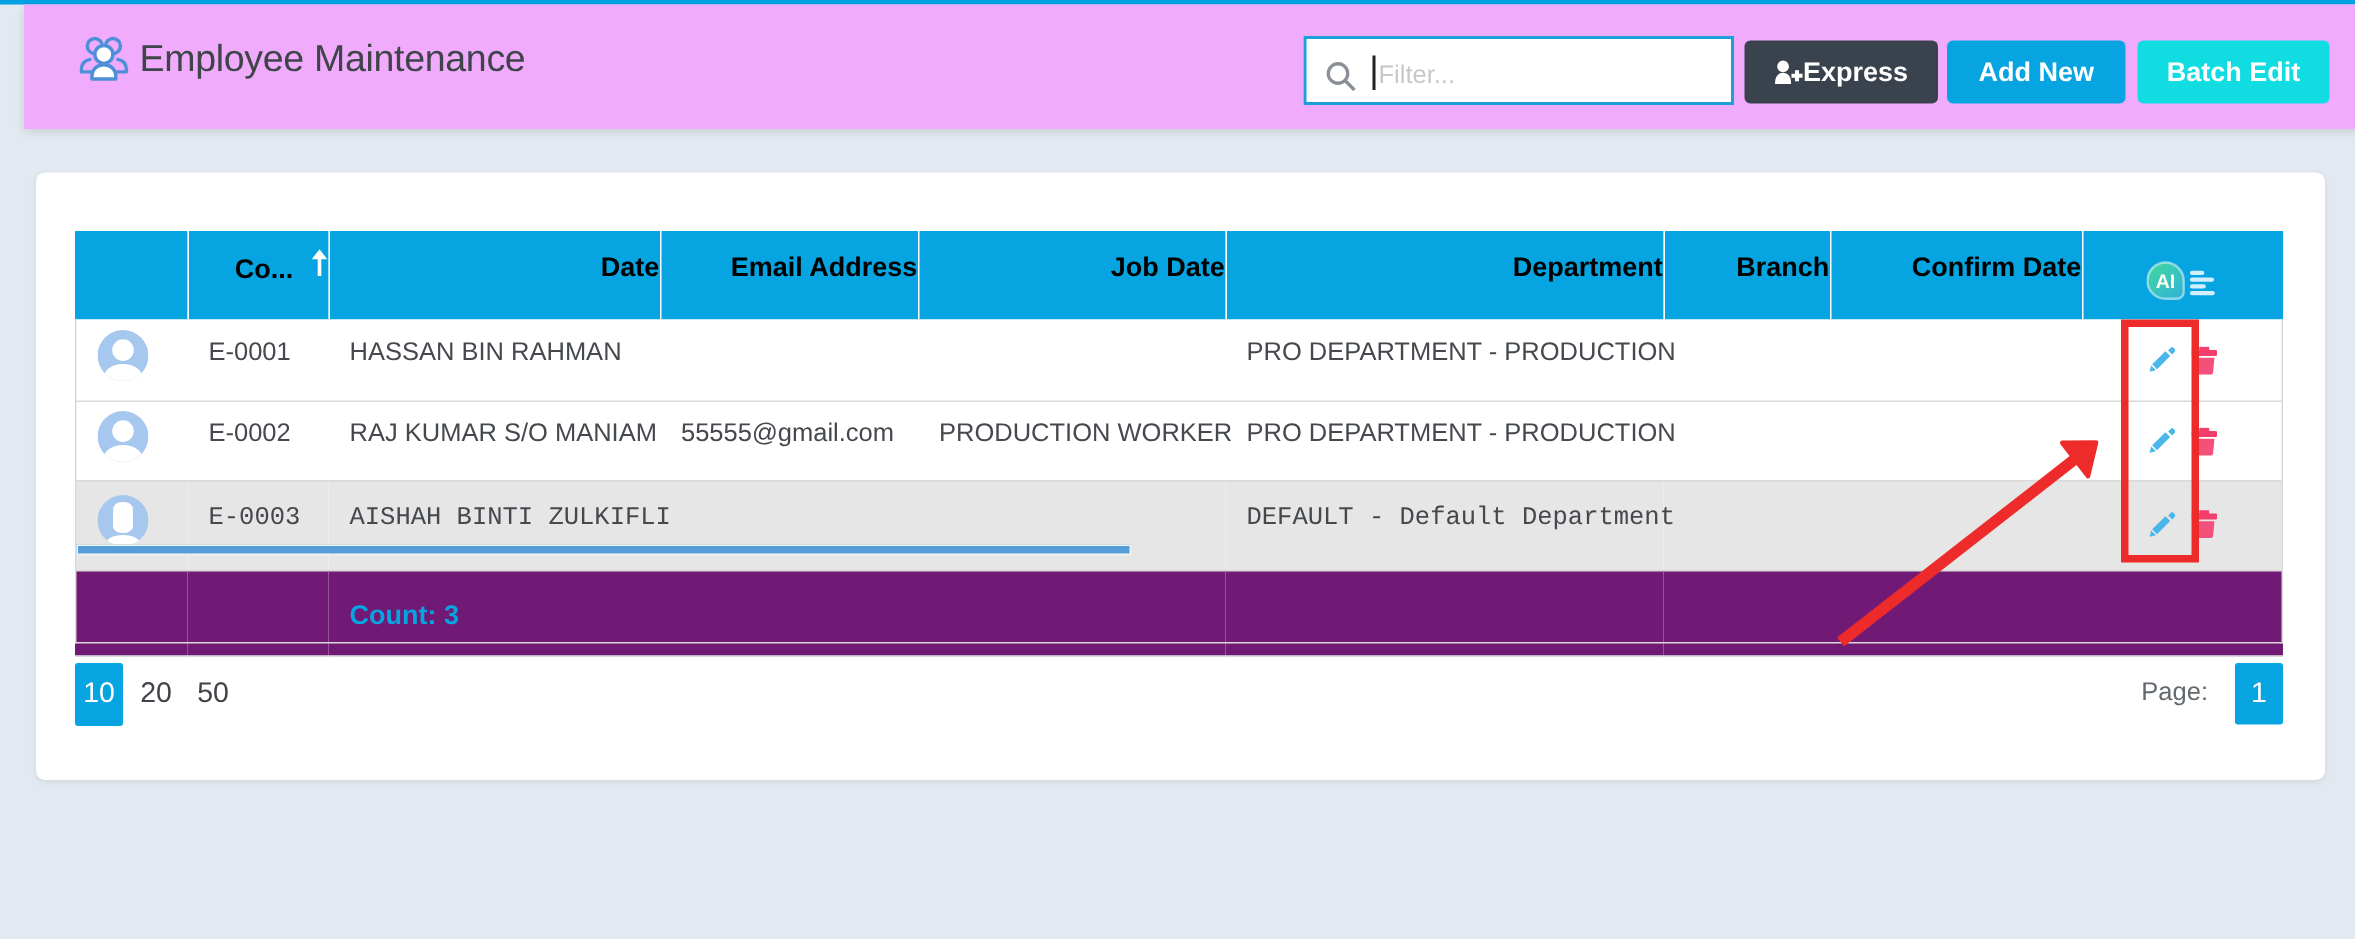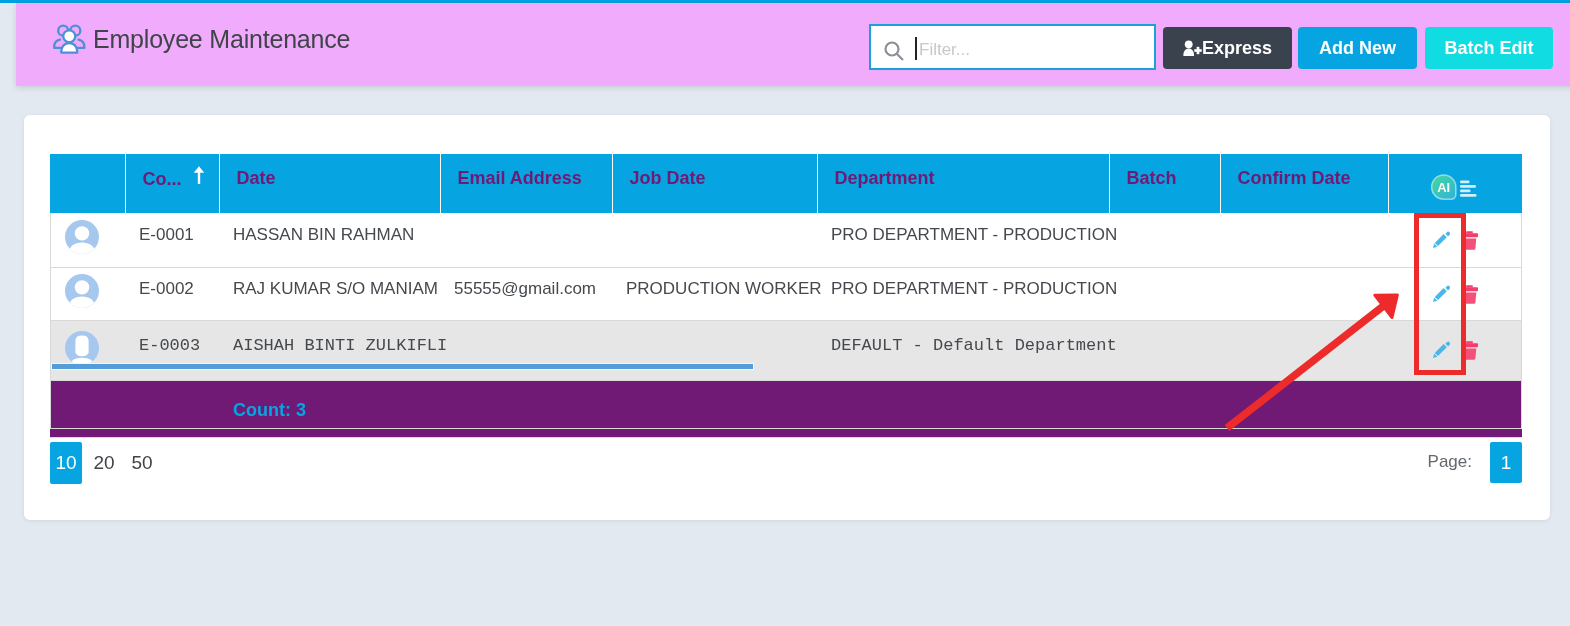--- a/index.html
+++ b/index.html
@@ -12,21 +12,21 @@
   .filter { position:absolute; left:853px; top:21px; width:287px; height:46px; background:#fff; border:2px solid #1ba0da; }
   .filter svg { position:absolute; left:12px; top:14px; }
   .filter .ph { position:absolute; left:48px; top:14px; font-size:17px; color:#c8c8c8; }
   .filter .caret { position:absolute; left:44px; top:11px; width:1.5px; height:23px; background:#222; }
   .btn { position:absolute; top:24px; height:42px; border-radius:4px; color:#fff; font-weight:bold; font-size:18px; text-align:center; line-height:42px; }
   .btn-express { left:1147px; width:129px; background:#3a434d; }
   .btn-add { left:1282px; width:119px; background:#06a5e1; }
   .btn-batch { left:1409px; width:128px; background:#10dce2; }
   .card { position:absolute; left:24px; top:115px; width:1526px; height:405px; background:#fff; border-radius:6px; box-shadow:0 1px 4px rgba(0,0,0,.08); }
   .tbl { position:absolute; left:26px; top:39px; width:1472px; border-collapse:collapse; table-layout:fixed; font-size:17px; color:#45494e; }
-  .tbl th { background:#06a5e1; color:#701a75; font-size:18px; text-align:left; font-weight:bold; height:59px; border-right:1px solid #fff; padding:0 0 11px 17px; vertical-align:middle; }
+  .tbl th { background:#06a5e1; color:#000000; font-size:18px; text-align:right; font-weight:bold; height:59px; border-right:1px solid #fff; padding:0 0 11px 17px; vertical-align:middle; }
   .tbl th:last-child { border-right:none; }
   .tbl td { height:53px; border-bottom:1px solid #d9d9d9; padding:0 0 9px 14px; vertical-align:middle; background:#fff; white-space:nowrap; overflow:visible; }
   .tbl tr.r1 td { height:54px; }
   .tbl tr.r3 td { height:60px;font-family:Liberation Mono, monospace; }
   .tbl tr.sel td { background:#e6e6e6; }
   .tbl .footrow td { height:57px; background:#701a75; border-bottom:1px solid #d9d9d9; padding:3px 0 0 14px; }
   .count { color:#06a5e1; font-weight:bold; font-size:18px; }
   .hbar { position:absolute; left:27px; top:248px; width:703px; height:7px; background:#539ed8; border:1px solid #f6f6ef; }
   .pgsize { position:absolute; top:327px; left:26px; }
   .pgbox { display:inline-block; width:32px; height:42px; line-height:42px; text-align:center; font-size:19px; color:#3f4449; }
@@ -89,21 +89,21 @@
         <tr>
         <th style="padding:0"></th>
         <th>Co...<svg width="12" height="19" viewBox="0 0 12 19" style="margin-left:11px">
               <line x1="6" y1="18" x2="6" y2="5" stroke="#fff" stroke-width="2.4"></line>
               <path d="M6 0.2 L11.2 6.8 H0.8 z" fill="#fff"></path>
             </svg></th>
         <th>Date</th>
         <th>Email Address</th>
         <th>Job Date</th>
         <th>Department</th>
-        <th>Batch</th>
+        <th>Branch</th>
         <th>Confirm Date</th>
         <th style="padding:0">
             <div style="position:relative;width:133px;height:48px">
           <svg style="position:absolute;left:42px;top:14px" width="50" height="30" viewBox="0 0 50 30">
             <defs>
                   <linearGradient id="ai" x1="0" y1="0" x2="0.9" y2="1">
                     <stop offset="0" stop-color="#44d89c"></stop>
                     <stop offset="1" stop-color="#31b4d8"></stop>
                   </linearGradient>
                 </defs>

